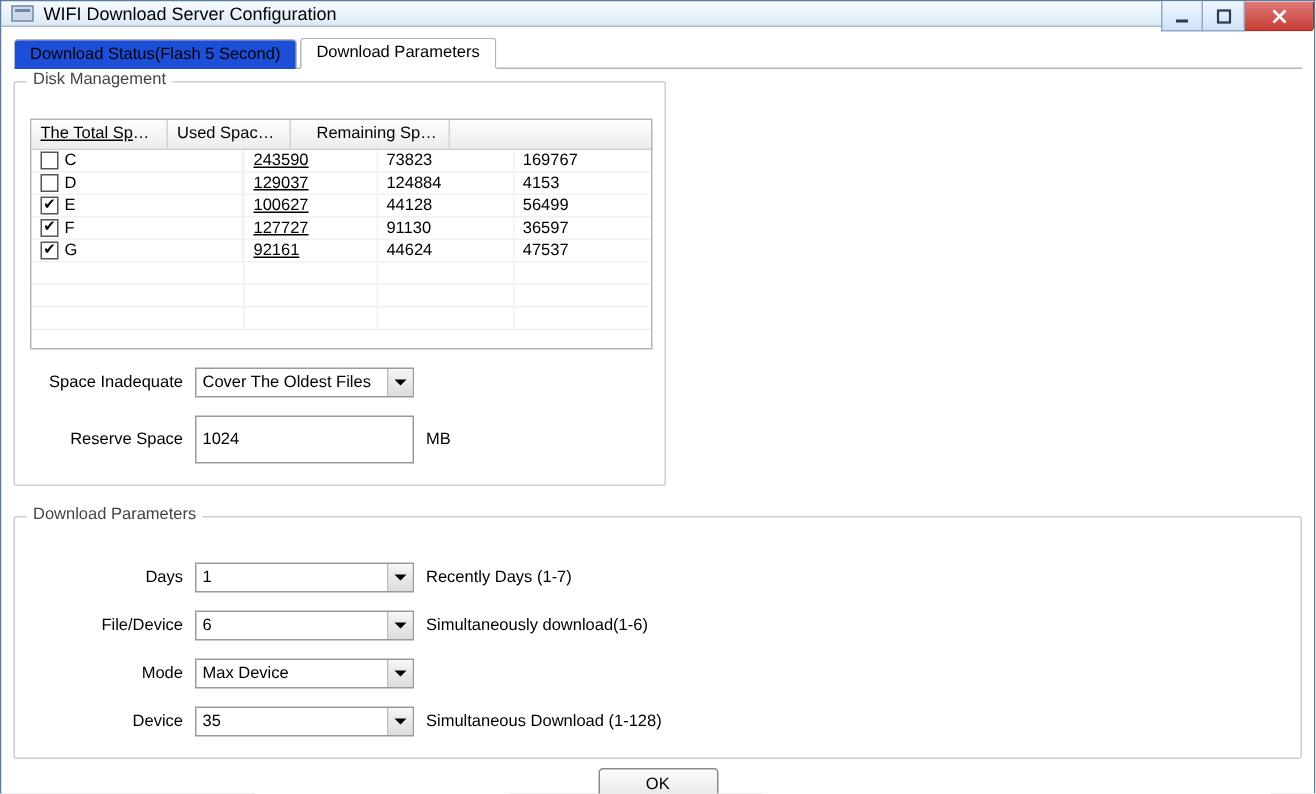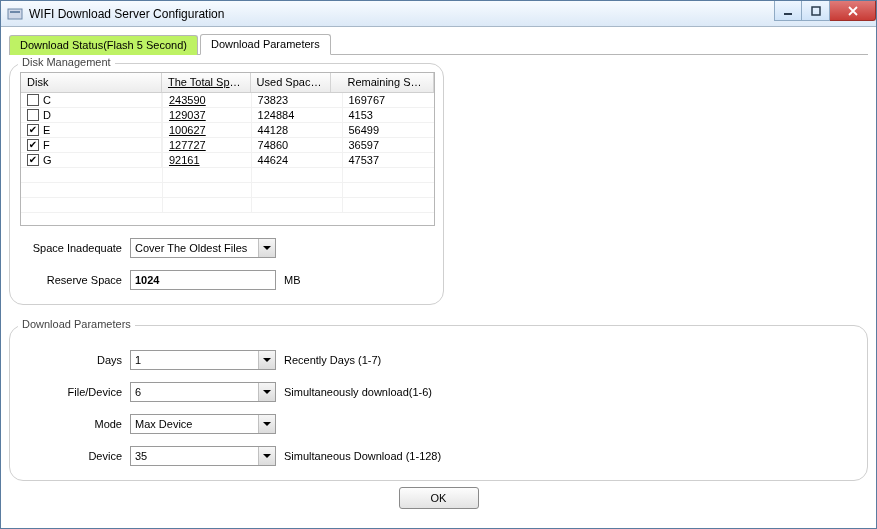--- a/index.html
+++ b/index.html
@@ -14,26 +14,26 @@
   .win-controls { position:absolute; right:0; top:0; display:flex; height:20px; }
   .win-btn { width:28px; height:20px; border:1px solid #8faac4; border-top:none; background:linear-gradient(#eef6ff,#cfe3f8); display:flex; align-items:center; justify-content:center; cursor:pointer; }
   .win-btn + .win-btn { border-left:none; }
   .win-btn.close { width:46px; background:linear-gradient(#e07a78,#c83c36); border-color:#9c2e28; color:#fff; border-top-right-radius:0; border-bottom-right-radius:3px; }
   .win-btn svg { display:block; }
 
   .client { flex:1; padding:6px 8px 4px 8px; background:#fff; display:flex; flex-direction:column; }
 
   
   .tabstrip { display:flex; align-items:flex-end; height:22px; border-bottom:1px solid #b6b6b6; }
-  .tab { padding:3px 10px 4px 10px; border:1px solid #b6b6b6; border-bottom:none; background:#bef264; margin-right:2px; border-top-left-radius:3px; border-top-right-radius:3px; cursor:pointer; position:relative; top:1px; }
+  .tab { padding:3px 10px 4px 10px; border:1px solid #b6b6b6; border-bottom:none; background:#1d4ed8; margin-right:2px; border-top-left-radius:3px; border-top-right-radius:3px; cursor:pointer; position:relative; top:1px; }
   .tab.active { background:#fff; border-bottom:1px solid #fff; }
   .tabpanel { flex:1; display:flex; flex-direction:column; }
 
   
-  .groupbox { border:1px solid #cfcfcf; margin-top:8px; padding:8px 10px 14px 10px; position:relative; border-radius:14px; }
+  .groupbox { border:1px solid #cfcfcf; margin-top:8px; padding:24px 10px 14px 10px; position:relative; border-radius:2px; }
   .groupbox > .legend { position:absolute; top:-8px; left:8px; background:#fff; padding:0 4px; font-size:11px; color:#444; }
 
   
   .disk-table { border:1px solid #b6b6b6; width:415px; height:154px; overflow:hidden; background:#fff; }
   .dt-header { display:flex; background:linear-gradient(#fdfdfd,#ececec); border-bottom:1px solid #cfcfcf; height:20px; }
   .dt-header .col { border-right:1px solid #d4d4d4; padding:3px 6px; font-size:11px; white-space:nowrap; overflow:hidden; text-overflow:ellipsis; }
   .dt-body { height:132px; }
   .dt-row { display:flex; height:15px; line-height:15px; border-bottom:1px solid #f1f1f1; }
   .dt-row .cell { padding:0 6px; font-size:11px; overflow:hidden; white-space:nowrap; }
   .dt-row .cell.first { display:flex; align-items:center; gap:4px; border-right:1px solid #f1f1f1; }
@@ -47,21 +47,21 @@
   .dt-empty-row .ec:first-child { border-left:none; }
 
   
   .form-row { display:flex; align-items:center; margin-top:12px; }
   .form-row .label { width:110px; text-align:right; padding-right:8px; color:#000; }
   .form-row .hint { margin-left:8px; color:#000; }
   .combo { width:146px; height:20px; border:1px solid #9a9a9a; background:#fff; display:flex; align-items:center; position:relative; cursor:pointer; }
   .combo .combo-text { flex:1; padding:0 4px; font-size:11px; }
   .combo .combo-arrow { width:17px; height:100%; border-left:1px solid #c0c0c0; background:linear-gradient(#f6f6f6,#dcdcdc); display:flex; align-items:center; justify-content:center; }
   .combo .combo-arrow::after { content:""; width:0; height:0; border-left:4px solid transparent; border-right:4px solid transparent; border-top:4px solid #000; }
-  .textbox { width:146px; height:20px; border:1px solid #9a9a9a; background:#fff; padding:0 4px; font-size:11px; font-family:inherit;font-weight:bold; }
+  .textbox { width:146px; height:32px; border:1px solid #9a9a9a; background:#fff; padding:0 4px; font-size:11px; font-family:inherit; }
 
   
   .btnbar { display:flex; justify-content:center; margin-top:6px; }
   .btn { width:80px; height:22px; border:1px solid #8a8a8a; background:linear-gradient(#fdfdfd,#e3e3e3); border-radius:3px; cursor:pointer; font-size:11px; }
 
   
   .group-disk { width:435px; }
   .group-params { width:100%; margin-top:20px; }
 </style>
 </head>
@@ -103,21 +103,20 @@
       <div class="tab active">Download Parameters</div>
     </div>
 
     <div class="tabpanel">
 
       <div class="groupbox group-disk">
         <div class="legend">Disk Management</div>
 
         <div class="disk-table">
           <div class="dt-header">
-            <div class="col col1">Disk</div>
             <div class="col col2">The Total Spac…</div>
             <div class="col col3">Used Space(MB)</div>
             <div class="col col4">Remaining Spac…</div>
           </div>
           <div class="dt-body" id="disk-body">
               <div class="dt-row">
                 <div class="cell first col1">
                   <span class="chk"></span>
                   <span>C</span>
                 </div>
@@ -142,21 +141,21 @@
                 <div class="cell col2">100627</div>
                 <div class="cell col3">44128</div>
                 <div class="cell col4">56499</div>
               </div>
               <div class="dt-row">
                 <div class="cell first col1">
                   <span class="chk checked"></span>
                   <span>F</span>
                 </div>
                 <div class="cell col2">127727</div>
-                <div class="cell col3">74860</div>
+                <div class="cell col3">91130</div>
                 <div class="cell col4">36597</div>
               </div>
               <div class="dt-row">
                 <div class="cell first col1">
                   <span class="chk checked"></span>
                   <span>G</span>
                 </div>
                 <div class="cell col2">92161</div>
                 <div class="cell col3">44624</div>
                 <div class="cell col4">47537</div>
@@ -193,21 +192,21 @@
         <div class="form-row">
           <div class="label">Reserve Space</div>
           <input class="textbox" type="text" value="1024" style="">
           <div class="hint">MB</div>
         </div>
       </div>
 
       <div class="groupbox group-params">
         <div class="legend">Download Parameters</div>
 
-        <div class="form-row" style="margin-top:16px">
+        <div class="form-row" style="margin-top:6px">
           <div class="label">Days</div>
           <div class="combo">
             <div class="combo-text">1</div>
             <div class="combo-arrow"></div>
           </div>
           <div class="hint">Recently Days (1-7)</div>
         </div>
 
         <div class="form-row">
           <div class="label">File/Device</div>

